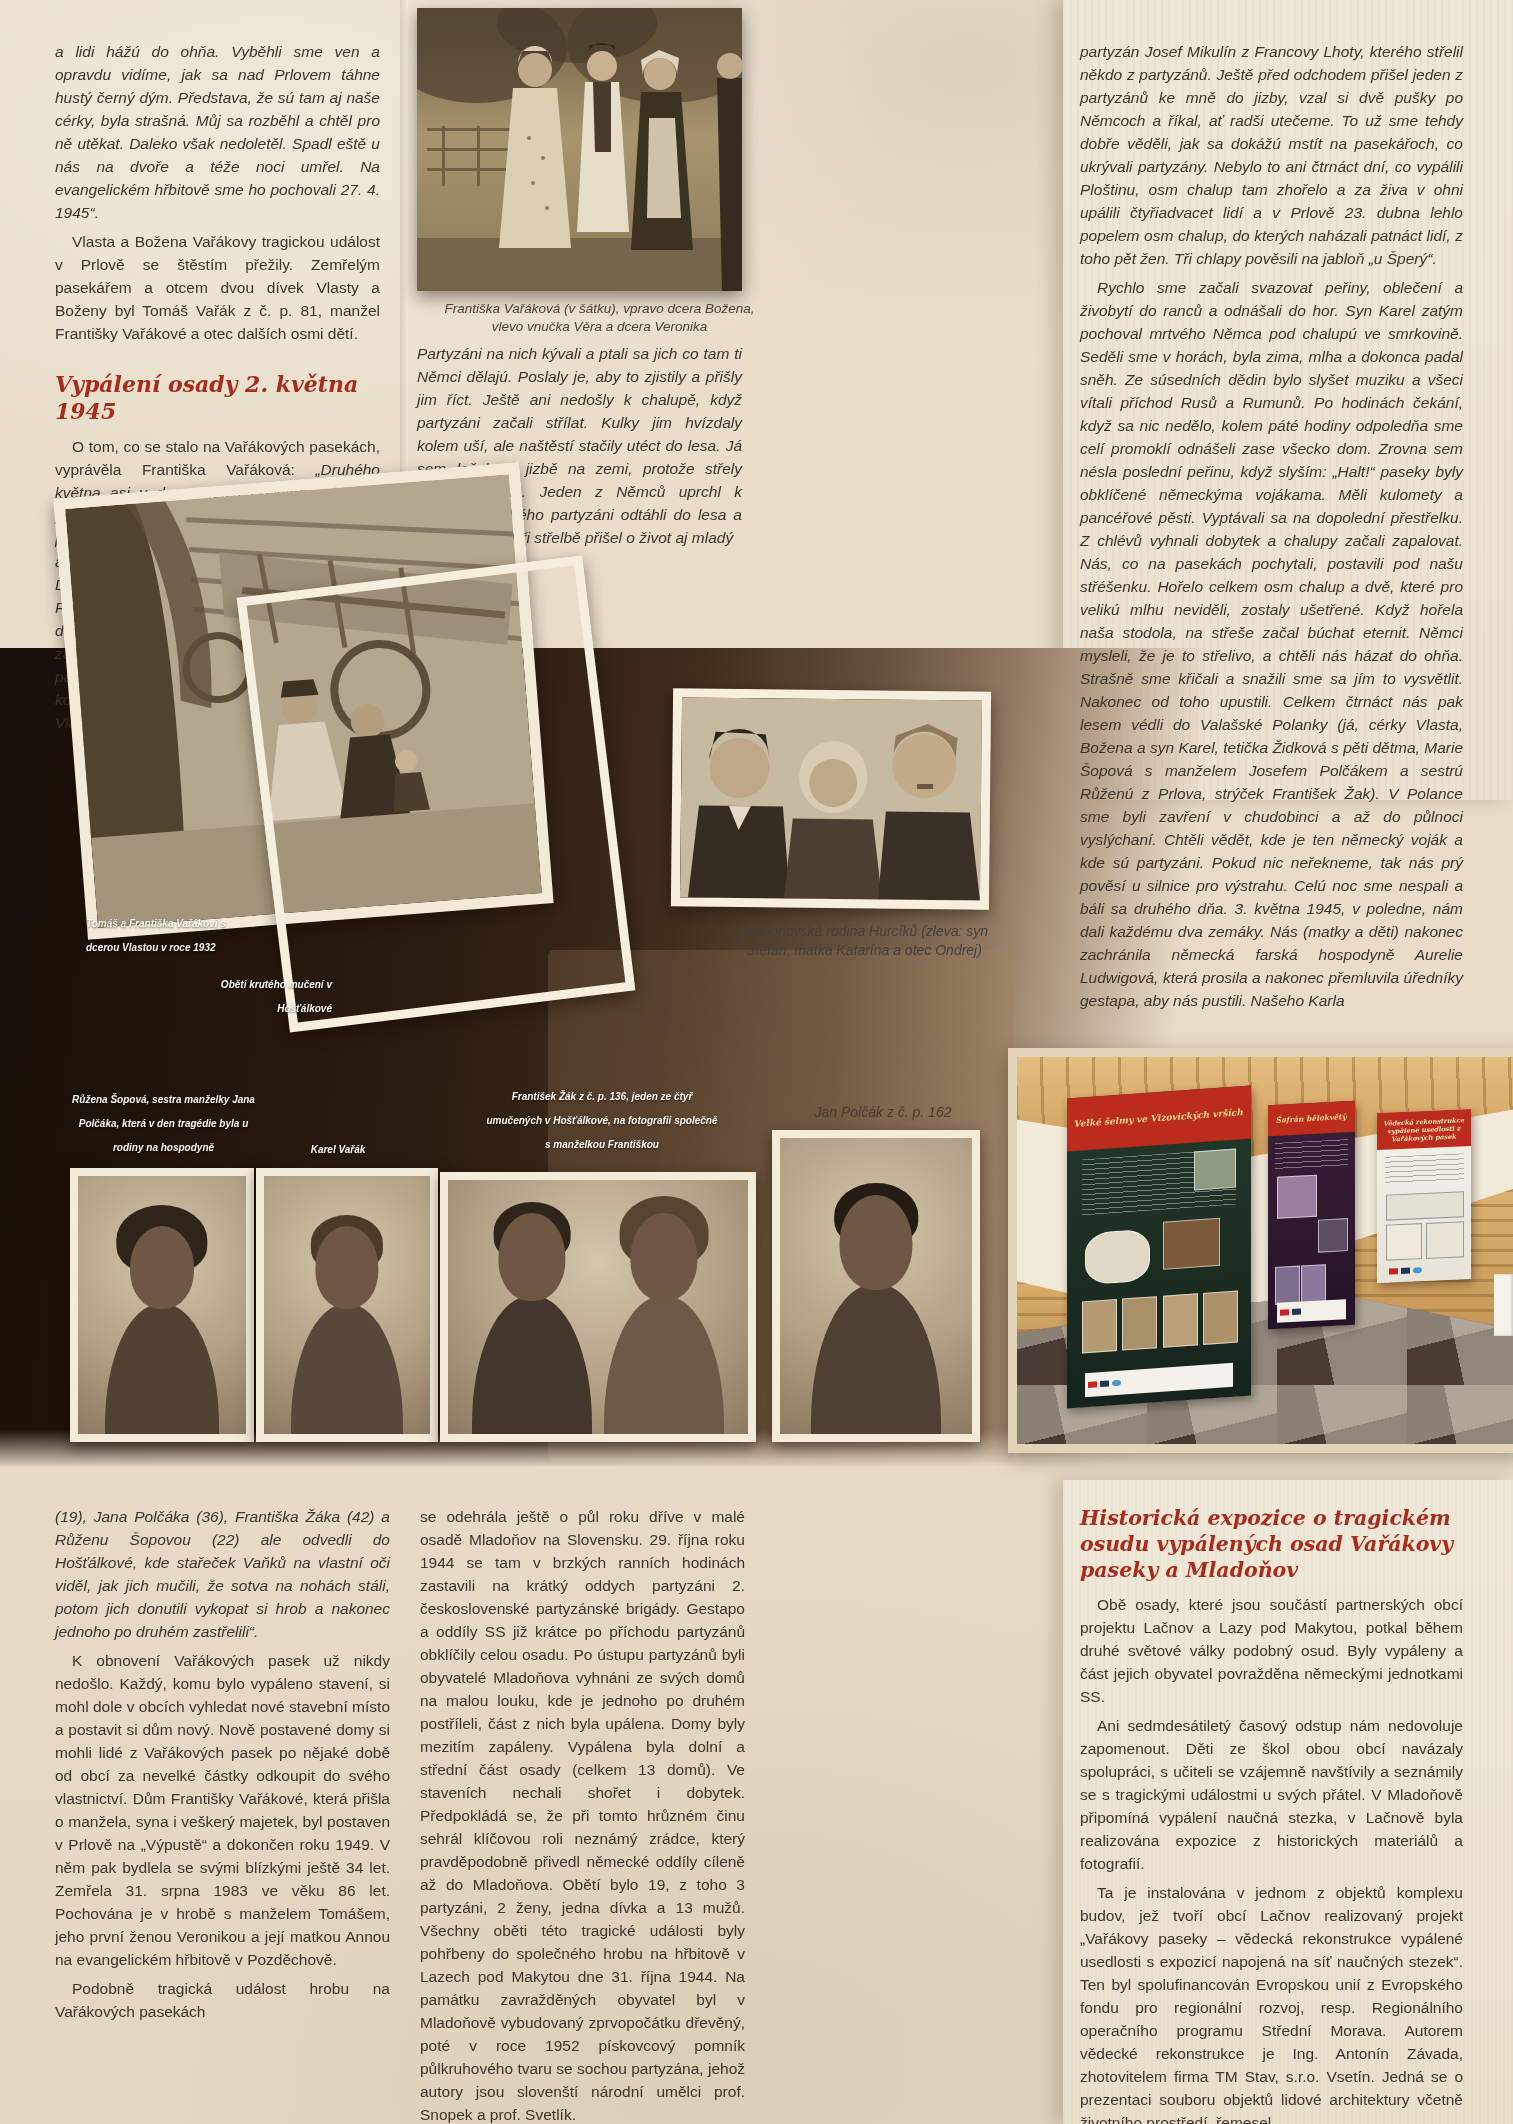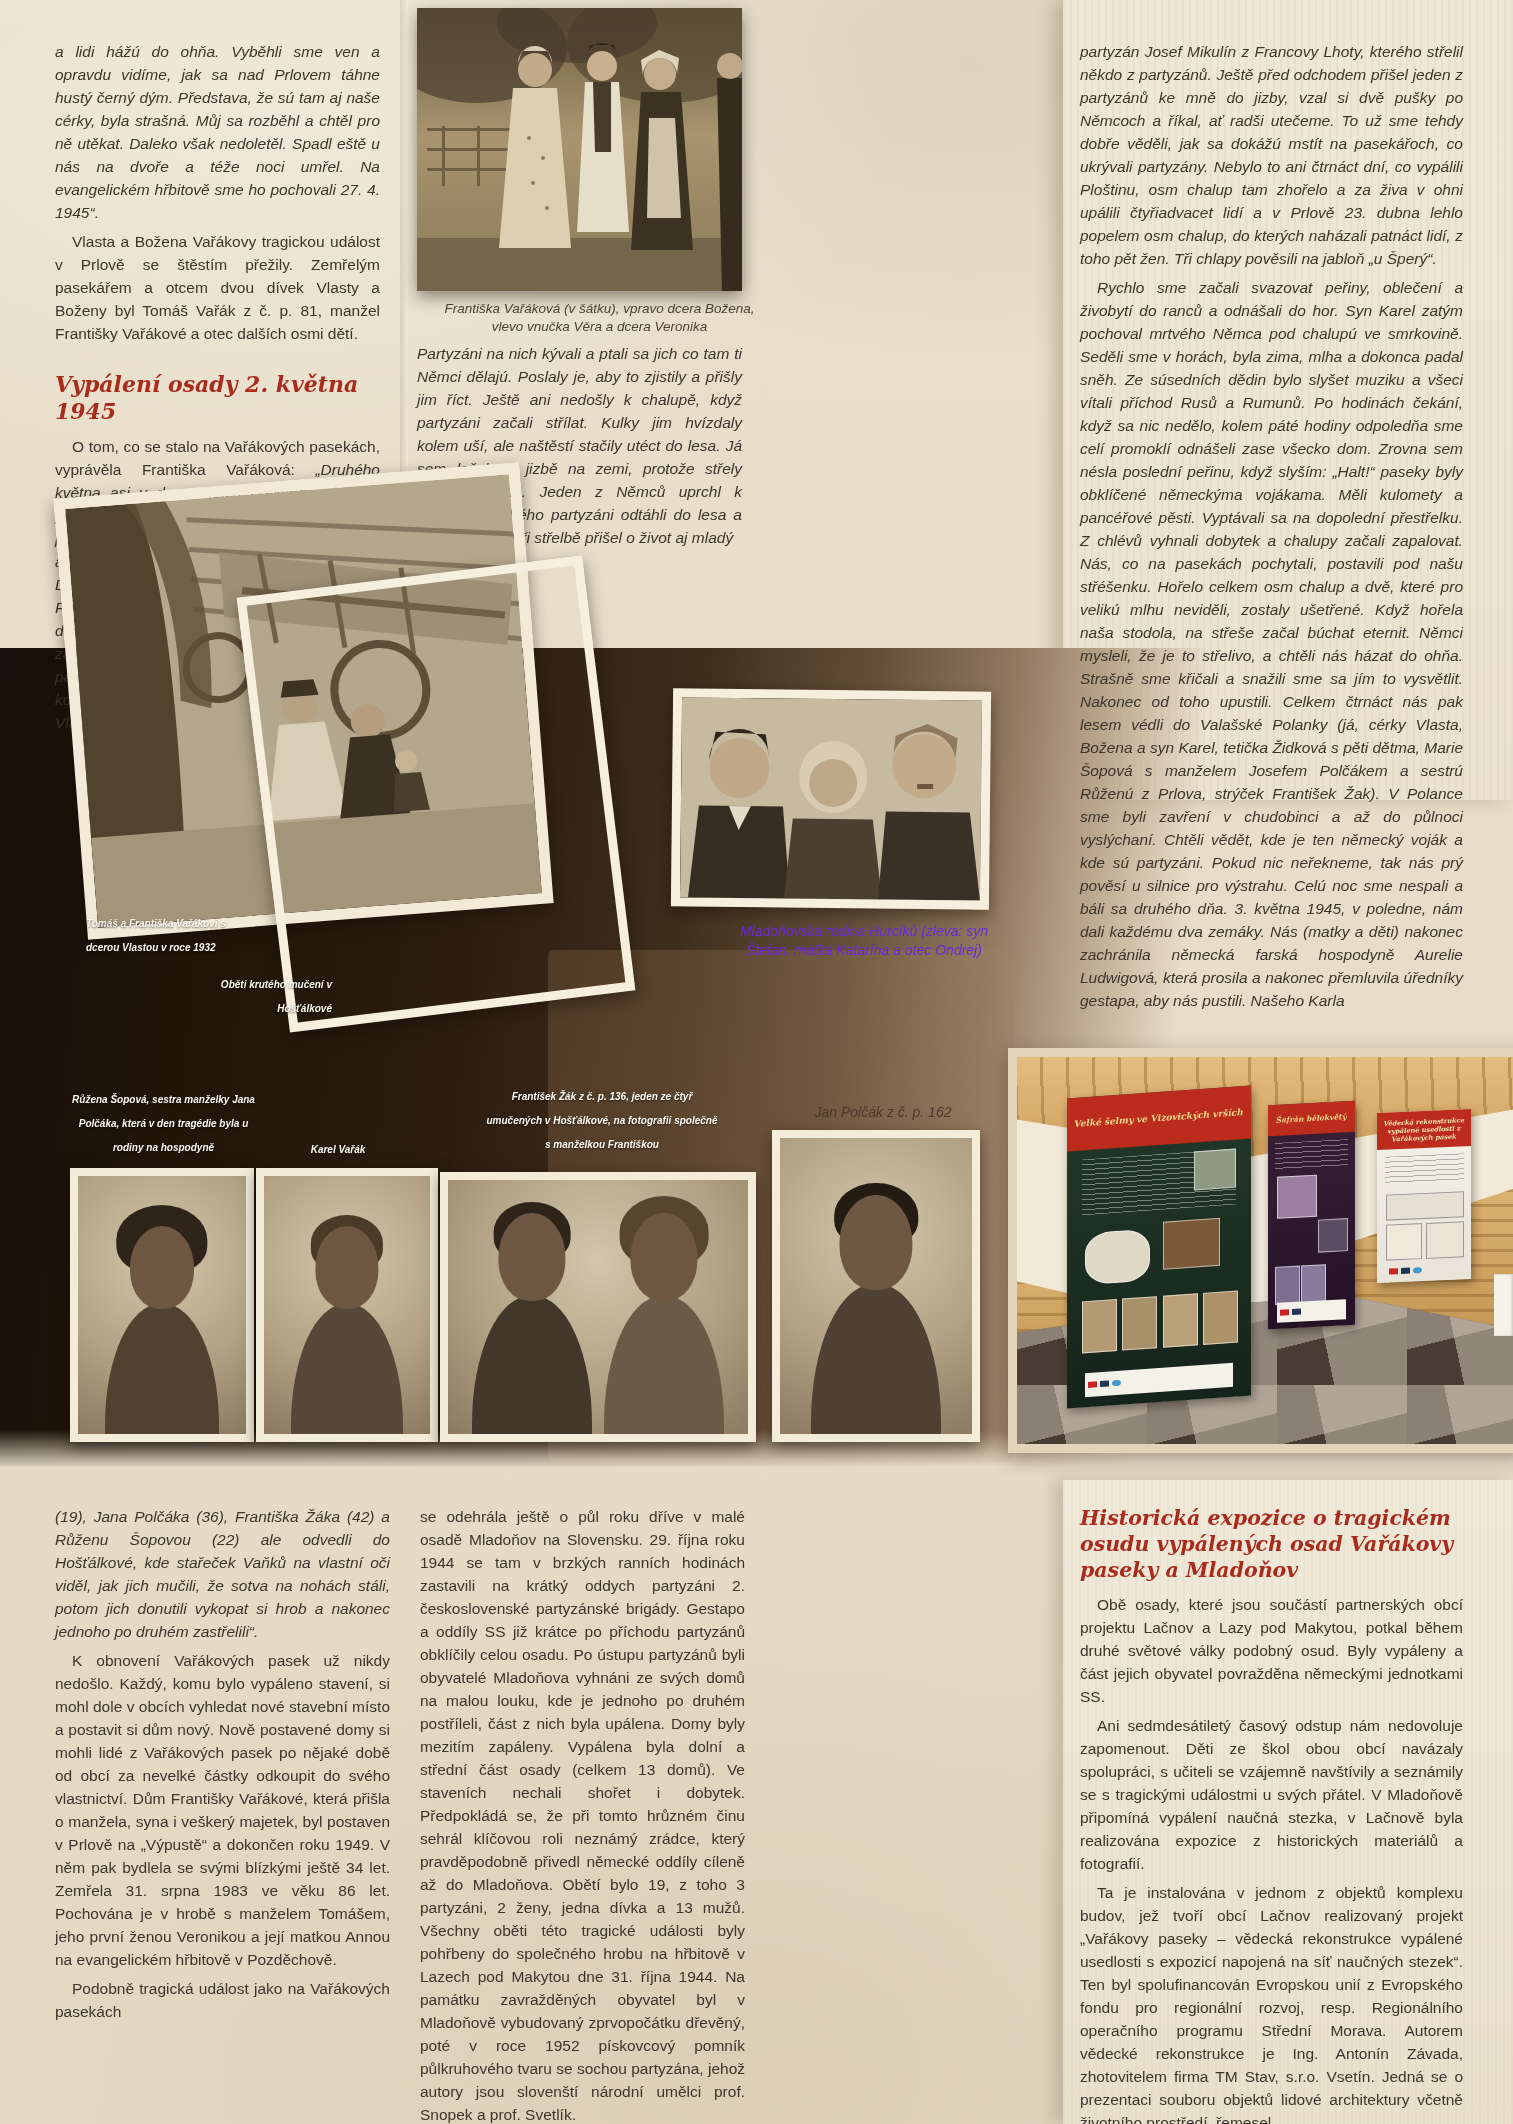--- a/index.html
+++ b/index.html
@@ -40,21 +40,21 @@
   .col p{margin:0 0 6px 0;}
   .em{font-style:italic;}
   .ind{text-indent:17px;}
   h2.red{font-family:"DejaVu Serif",serif;font-style:italic;font-weight:700;
     color:#a92b1c;font-size:22px;line-height:27px;margin:26px 0 10px 0;text-align:left;}
   h2.red.small{font-size:20.5px;line-height:26px;}
   .photo-caption{position:absolute;font-size:13.5px;line-height:17.5px;font-style:italic;
     color:#4a4234;text-align:center;}
   .wcap{position:absolute;font-weight:700;font-style:italic;color:#fdfaf3;
     font-size:10px;line-height:24px;text-shadow:0 1px 2px rgba(0,0,0,.55);}
-  .dcap{position:absolute;font-style:italic;color:#6d28d9;font-size:14px;line-height:18.5px;}
+  .dcap{position:absolute;font-style:italic;color:#404040;font-size:14px;line-height:18.5px;}
   
   .photo{position:absolute;box-shadow:0 6px 16px rgba(20,10,5,.45);}
   .bordered{border:11px solid #f2ead6;}
   .deckle{border:9px solid #f6efdd;}
   .photo-inner{position:absolute;inset:0;overflow:hidden;}
   
   .portrait{position:absolute;border:8px solid #f3ecd8;box-shadow:0 5px 14px rgba(20,10,5,.5);
     background:radial-gradient(circle at 50% 32%, #d3c6aa 0%, #b2a184 55%, #8b7a60 100%);overflow:hidden;}
   .sil{position:absolute;bottom:-4px;width:68%;height:52%;background:#514131;
     border-radius:48% 48% 0 0/90% 90% 0 0;}
@@ -338,21 +338,21 @@
           <i style="background:#235;"></i>
           <i style="background:#49c;border-radius:50%;"></i>
         </div>
     </div>
   </div>
 </div>
 
 <div class="col" style="left:55px;top:1505px;width:335px;">
   <p class="em">(19), Jana Polčáka (36), Františka Žáka (42) a Růženu Šopovou (22) ale odvedli do Hošťálkové, kde stařeček Vaňků na vlastní oči viděl, jak jich mučili, že sotva na nohách stáli, potom jich donutili vykopat si hrob a nakonec jednoho po druhém zastřelili“.</p>
   <p class="ind">K obnovení Vařákových pasek už nikdy nedošlo. Každý, komu bylo vypáleno stavení, si mohl dole v obcích vyhledat nové stavební místo a postavit si dům nový. Nově postavené domy si mohli lidé z Vařákových pasek po nějaké době od obcí za nevelké částky odkoupit do svého vlastnictví. Dům Františky Vařákové, která přišla o manžela, syna i veškerý majetek, byl postaven v Prlově na „Výpustě“ a dokončen roku 1949. V něm pak bydlela se svými blízkými ještě 34 let. Zemřela 31. srpna 1983 ve věku 86 let. Pochována je v hrobě s manželem Tomášem, jeho první ženou Veronikou a její matkou Annou na evangelickém hřbitově v Pozděchově.</p>
-  <p class="ind">Podobně tragická událost jako na Vařákových pasekách</p>
+  <p class="ind">Podobně tragická událost hrobu na Vařákových pasekách</p>
 </div>
 
 <div class="col" style="left:420px;top:1505px;width:325px;">
   <p>se odehrála ještě o půl roku dříve v malé osadě Mladoňov na Slovensku. 29. října roku 1944 se tam v brzkých ranních hodinách zastavili na krátký oddych partyzáni 2. československé partyzánské brigády. Gestapo a oddíly SS již krátce po příchodu partyzánů obklíčily celou osadu. Po ústupu partyzánů byli obyvatelé Mladoňova vyhnáni ze svých domů na malou louku, kde je jednoho po druhém postříleli, část z nich byla upálena. Domy byly mezitím zapáleny. Vypálena byla dolní a střední část osady (celkem 13 domů). Ve staveních nechali shořet i dobytek. Předpokládá se, že při tomto hrůzném činu sehrál klíčovou roli neznámý zrádce, který pravděpodobně přivedl německé oddíly cíleně až do Mladoňova. Obětí bylo 19, z toho 3 partyzáni, 2 ženy, jedna dívka a 13 mužů. Všechny oběti této tragické události byly pohřbeny do společného hrobu na hřbitově v Lazech pod Makytou dne 31. října 1944. Na památku zavražděných obyvatel byl v Mladoňově vybudovaný zprvopočátku dřevěný, poté v roce 1952 pískovcový pomník půlkruhového tvaru se sochou partyzána, jehož autory jsou slovenští národní umělci prof. Snopek a prof. Svetlík.</p>
 </div>
 
 <div class="col" style="left:1080px;top:1505px;width:383px;">
   <h2 class="red small" style="margin:0 0 10px 0;">Historická expozice o tragickém osudu vypálených osad Vařákovy paseky a Mladoňov</h2>
   <p class="ind">Obě osady, které jsou součástí partnerských obcí projektu Lačnov a Lazy pod Makytou, potkal během druhé světové války podobný osud. Byly vypáleny a část jejich obyvatel povražděna německými jednotkami SS.</p>
   <p class="ind">Ani sedmdesátiletý časový odstup nám nedovoluje zapomenout. Děti ze škol obou obcí navázaly spolupráci, s učiteli se vzájemně navštívily a seznámily se s tragickými událostmi u svých přátel. V Mladoňově připomíná vypálení naučná stezka, v Lačnově byla realizována expozice z historických materiálů a fotografií.</p>

